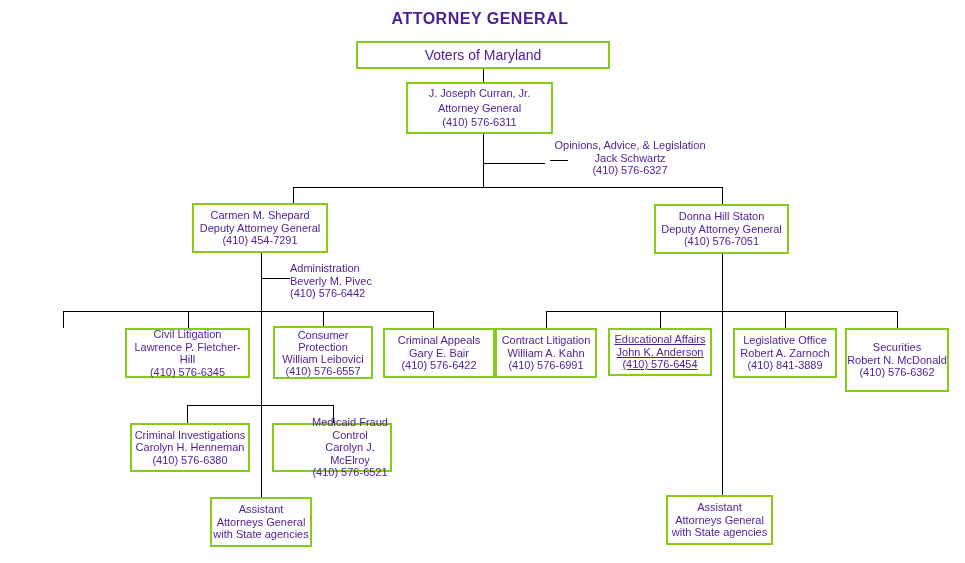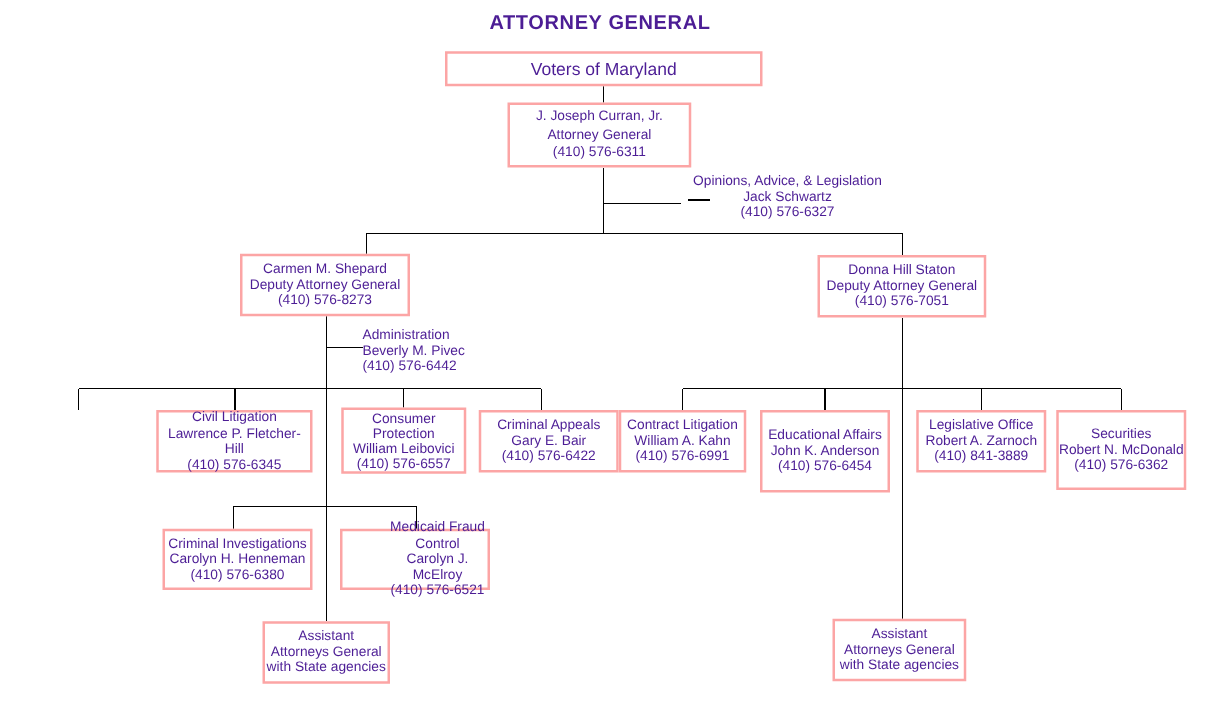--- a/index.html
+++ b/index.html
@@ -13,21 +13,21 @@
   }
   .wires{position:absolute;left:0;top:0;z-index:0;}
   .wires line{stroke:#000;stroke-width:1;}
   .chart-title{
     position:absolute;left:330px;top:10px;width:300px;
     text-align:center;font-weight:bold;font-size:16px;letter-spacing:.5px;
     z-index:2;
   }
   .node{
     position:absolute;box-sizing:border-box;
-    border:2px solid #fca5a5;background:#fff;
+    border:2px solid #84cc16;background:#fff;
     display:flex;align-items:center;justify-content:center;
     z-index:1;
   }
   .node .node-text{
     width:100%;text-align:center;white-space:pre-line;
     font-size:11px;line-height:12.5px;
   }
   .node.lg .node-text{font-size:14px;line-height:16px;}
   .node.md .node-text{font-size:11px;line-height:14.5px;}
   .node.tight .node-text{line-height:12px;}
@@ -91,21 +91,21 @@
 (410) 576-6311</span>
   </div>
 
   <div class="label center" style="left:549px;top:139px;width:162px;">Opinions, Advice, &amp; Legislation
 Jack Schwartz
 (410) 576-6327</div>
 
   <div class="node" style="left:192px;top:203px;width:136px;height:50px;">
     <span class="node-text">Carmen M. Shepard
 Deputy Attorney General
-(410) 576-8273</span>
+(410) 454-7291</span>
   </div>
 
   <div class="node" style="left:654px;top:204px;width:135px;height:50px;">
     <span class="node-text">Donna Hill Staton
 Deputy Attorney General
 (410) 576-7051</span>
   </div>
 
   <div class="label left" style="left:290px;top:262px;">Administration
 Beverly M. Pivec
@@ -130,21 +130,21 @@
 Gary E. Bair
 (410) 576-6422</span>
   </div>
 
   <div class="node" style="left:495px;top:328px;width:102px;height:50px;">
     <span class="node-text">Contract Litigation
 William A. Kahn
 (410) 576-6991</span>
   </div>
 
-  <div class="node" style="left:608px;top:328px;width:104px;height:66px;">
+  <div class="node" style="left:608px;top:328px;width:104px;height:48px;text-decoration:underline;">
     <span class="node-text">Educational Affairs
 John K. Anderson
 (410) 576-6454</span>
   </div>
 
   <div class="node" style="left:733px;top:328px;width:104px;height:50px;">
     <span class="node-text">Legislative Office
 Robert A. Zarnoch
 (410) 841-3889</span>
   </div>

